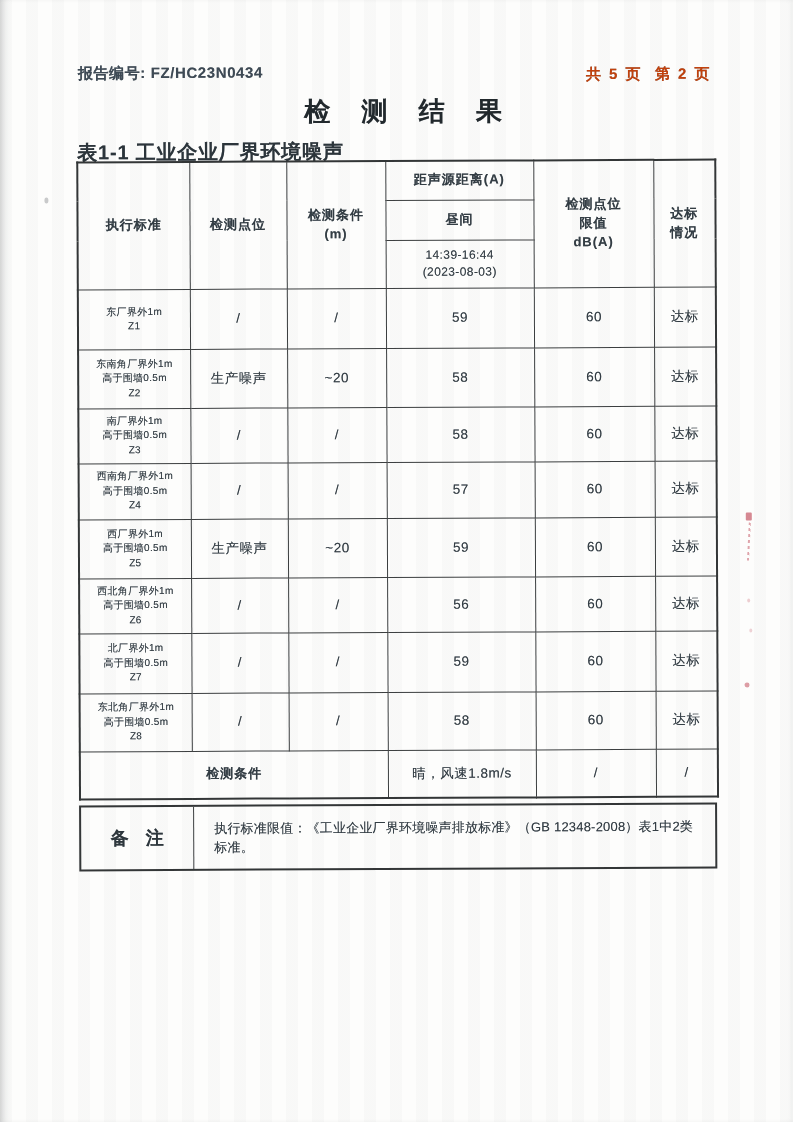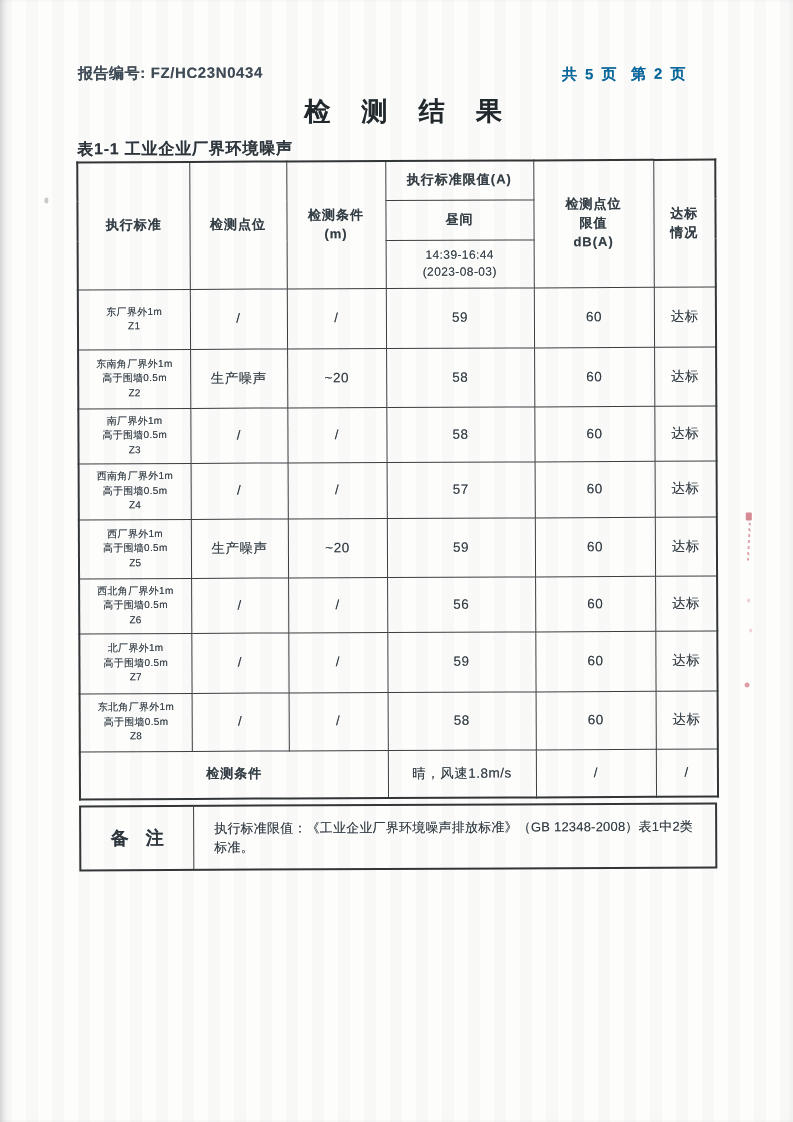--- a/index.html
+++ b/index.html
@@ -24,30 +24,30 @@
     transform:rotate(-0.25deg);
     color:#333d44;
   }
   .soft{ text-shadow:0 0 .6px rgba(58,68,76,.55); }
 
   .report-no{
     position:absolute;left:80px;top:63px;
     font-size:15px;letter-spacing:.6px;color:#3e4a55;font-weight:600;
   }
   .page-info{
-    position:absolute;left:564px;top:66px;
-    font-size:15px;letter-spacing:2px;color:#0369a1;font-weight:700;white-space:pre;
+    position:absolute;left:588px;top:66px;
+    font-size:15px;letter-spacing:2px;color:#c2410c;font-weight:700;white-space:pre;
   }
   .doc-title{
     position:absolute;left:0;top:94px;width:810px;text-align:center;
     font-size:26px;font-weight:800;letter-spacing:12px;text-indent:12px;color:#22292d;
   }
   .table-caption{
     position:absolute;left:79px;top:138px;
-    font-size:16px;font-weight:700;letter-spacing:.8px;color:#2c353b;
+    font-size:20px;font-weight:700;letter-spacing:.8px;color:#2c353b;
   }
 
   table.main{
     position:absolute;left:78px;top:160px;width:638px;
     border-collapse:collapse;table-layout:fixed;
     font-size:13px;color:#333d44;
   }
   table.main td{
     border:1.6px solid #3c3f40;
     text-align:center;vertical-align:middle;
@@ -115,21 +115,21 @@
           <col style="width:120px">
           <col style="width:62px">
       </colgroup>
       <tbody>
 
         <tr style="height:39px">
           <td class="hd" rowspan="3">执行标准</td>
           <td class="hd" rowspan="3">检测点位</td>
           <td class="hd" rowspan="3">检测条件
 (m)</td>
-          <td class="hd">执行标准限值(A)</td>
+          <td class="hd">距声源距离(A)</td>
           <td class="hd" rowspan="3">检测点位
 限值
 dB(A)</td>
           <td class="hd" rowspan="3">达标
 情况</td>
         </tr>
         <tr style="height:40px">
           <td class="hd">昼间</td>
         </tr>
         <tr style="height:48px">

